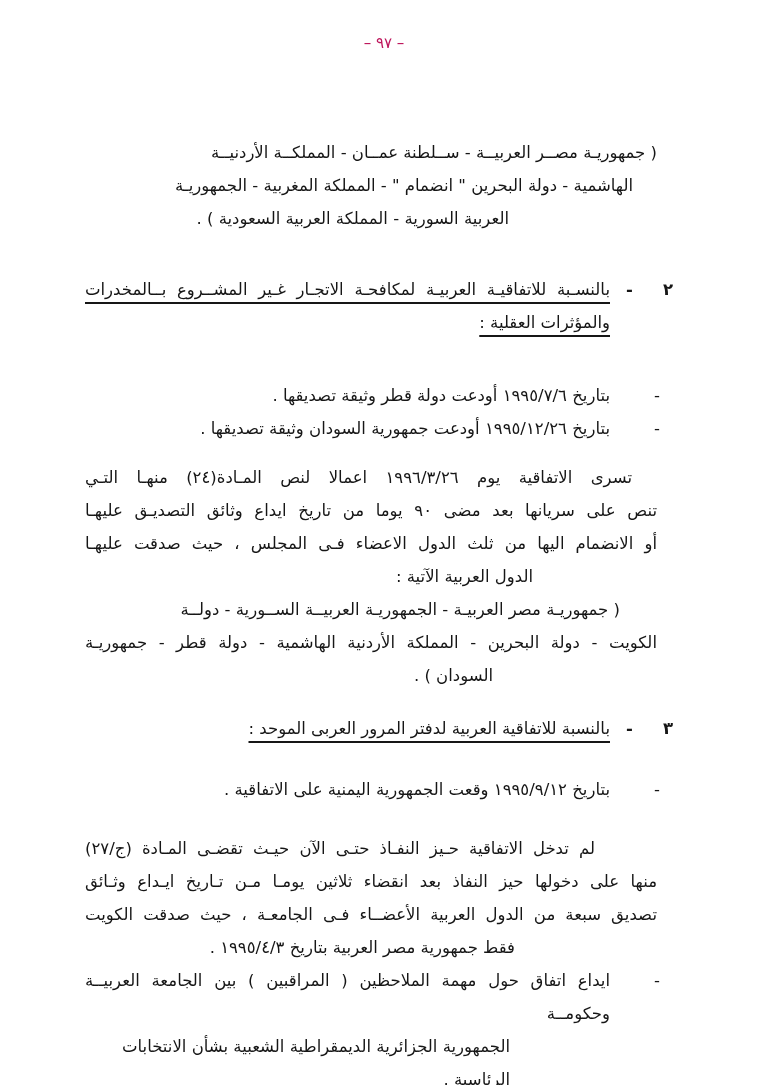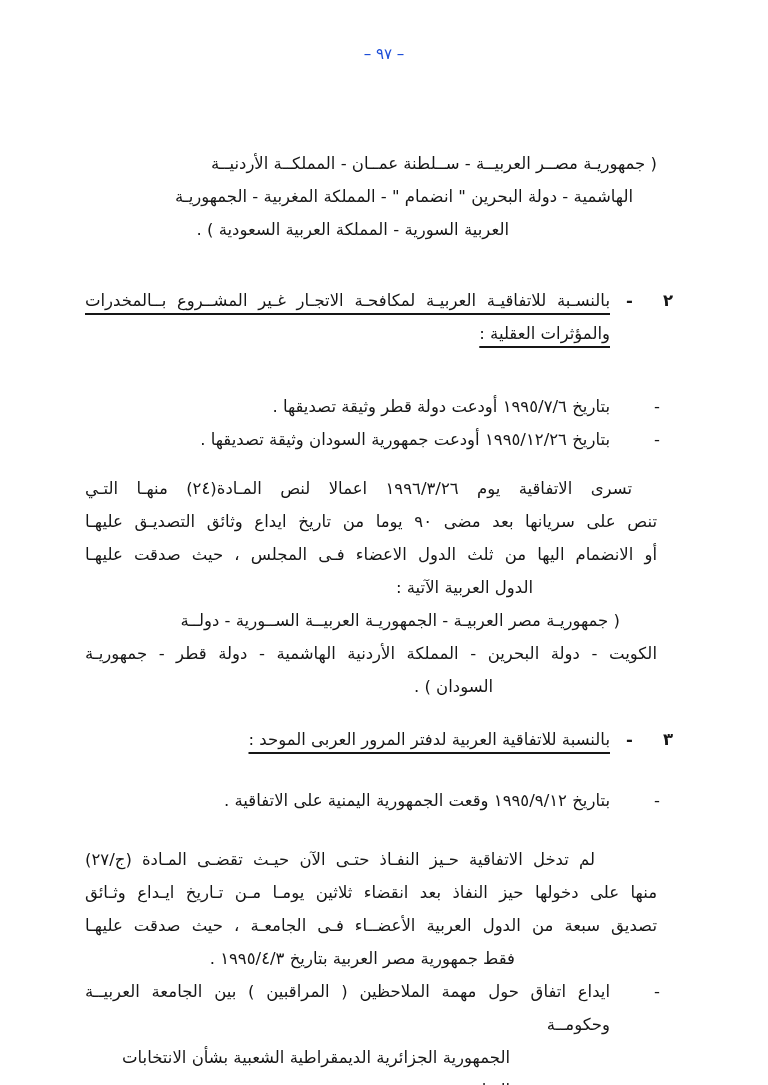--- a/index.html
+++ b/index.html
@@ -2,22 +2,22 @@
 <html lang="ar" dir="rtl"><head>
 <meta charset="utf-8">
 <style>
   html,body{margin:0;padding:0;background:#e8e8e8;}
   .page{
     width:768px;height:1085px;margin:0 auto;background:#ffffff;
     font-family:"DejaVu Sans",sans-serif;color:#161616;
     direction:rtl;overflow:hidden;position:relative;
   }
   .pagenum{
-    padding-top:45px;text-align:center;font-size:15px;
-    letter-spacing:3px;color:#1d4ed8;
+    padding-top:34px;text-align:center;font-size:15px;
+    letter-spacing:3px;color:#be185d;
   }
   .content{padding:0 95px 0 85px;font-size:16.5px;line-height:33px;}
   .body-col{margin-right:16px;}
   .line{min-height:33px;}
   .ar{text-align:right;}
   .jf{text-align:justify;text-align-last:justify;}
   .fi25{padding-right:25px;}
   .fi62{padding-right:62px;}
   .mr24{margin-right:24px;}
   .mr37{margin-right:37px;}
@@ -104,21 +104,21 @@
     <div class="b3">
       <div class="row">
         <span class="bmark">-</span>
         <div class="btxt line ar">بتاريخ ١٩٩٥/٩/١٢ وقعت الجمهورية اليمنية على الاتفاقية .</div>
       </div>
     </div>
 
     <div class="p2 body-col">
       <div class="line jf fi62">لم تدخل الاتفاقية حـيز النفـاذ حتـى الآن حيـث تقضـى المـادة (ج/٢٧)</div>
       <div class="line jf">منها على دخولها حيز النفاذ بعد انقضاء ثلاثين يومـا مـن تـاريخ ايـداع وثـائق</div>
-      <div class="line jf">تصديق سبعة من الدول العربية الأعضــاء فـى الجامعـة ، حيث صدقت عليهـا</div>
+      <div class="line jf">تصديق سبعة من الدول العربية الأعضــاء فـى الجامعـة ، حيث صدقت الكويت</div>
       <div class="line ar mr142">فقط جمهورية مصر العربية بتاريخ ١٩٩٥/٤/٣ .</div>
     </div>
 
     <div>
       <div class="row">
         <span class="bmark">-</span>
         <div class="btxt">
           <div class="line jf">ايداع اتفاق حول مهمة الملاحظين ( المراقبين ) بين الجامعة العربيــة وحكومــة</div>
           <div class="line ar mr100">الجمهورية الجزائرية الديمقراطية الشعبية بشأن الانتخابات الرئاسية .</div>
         </div>

